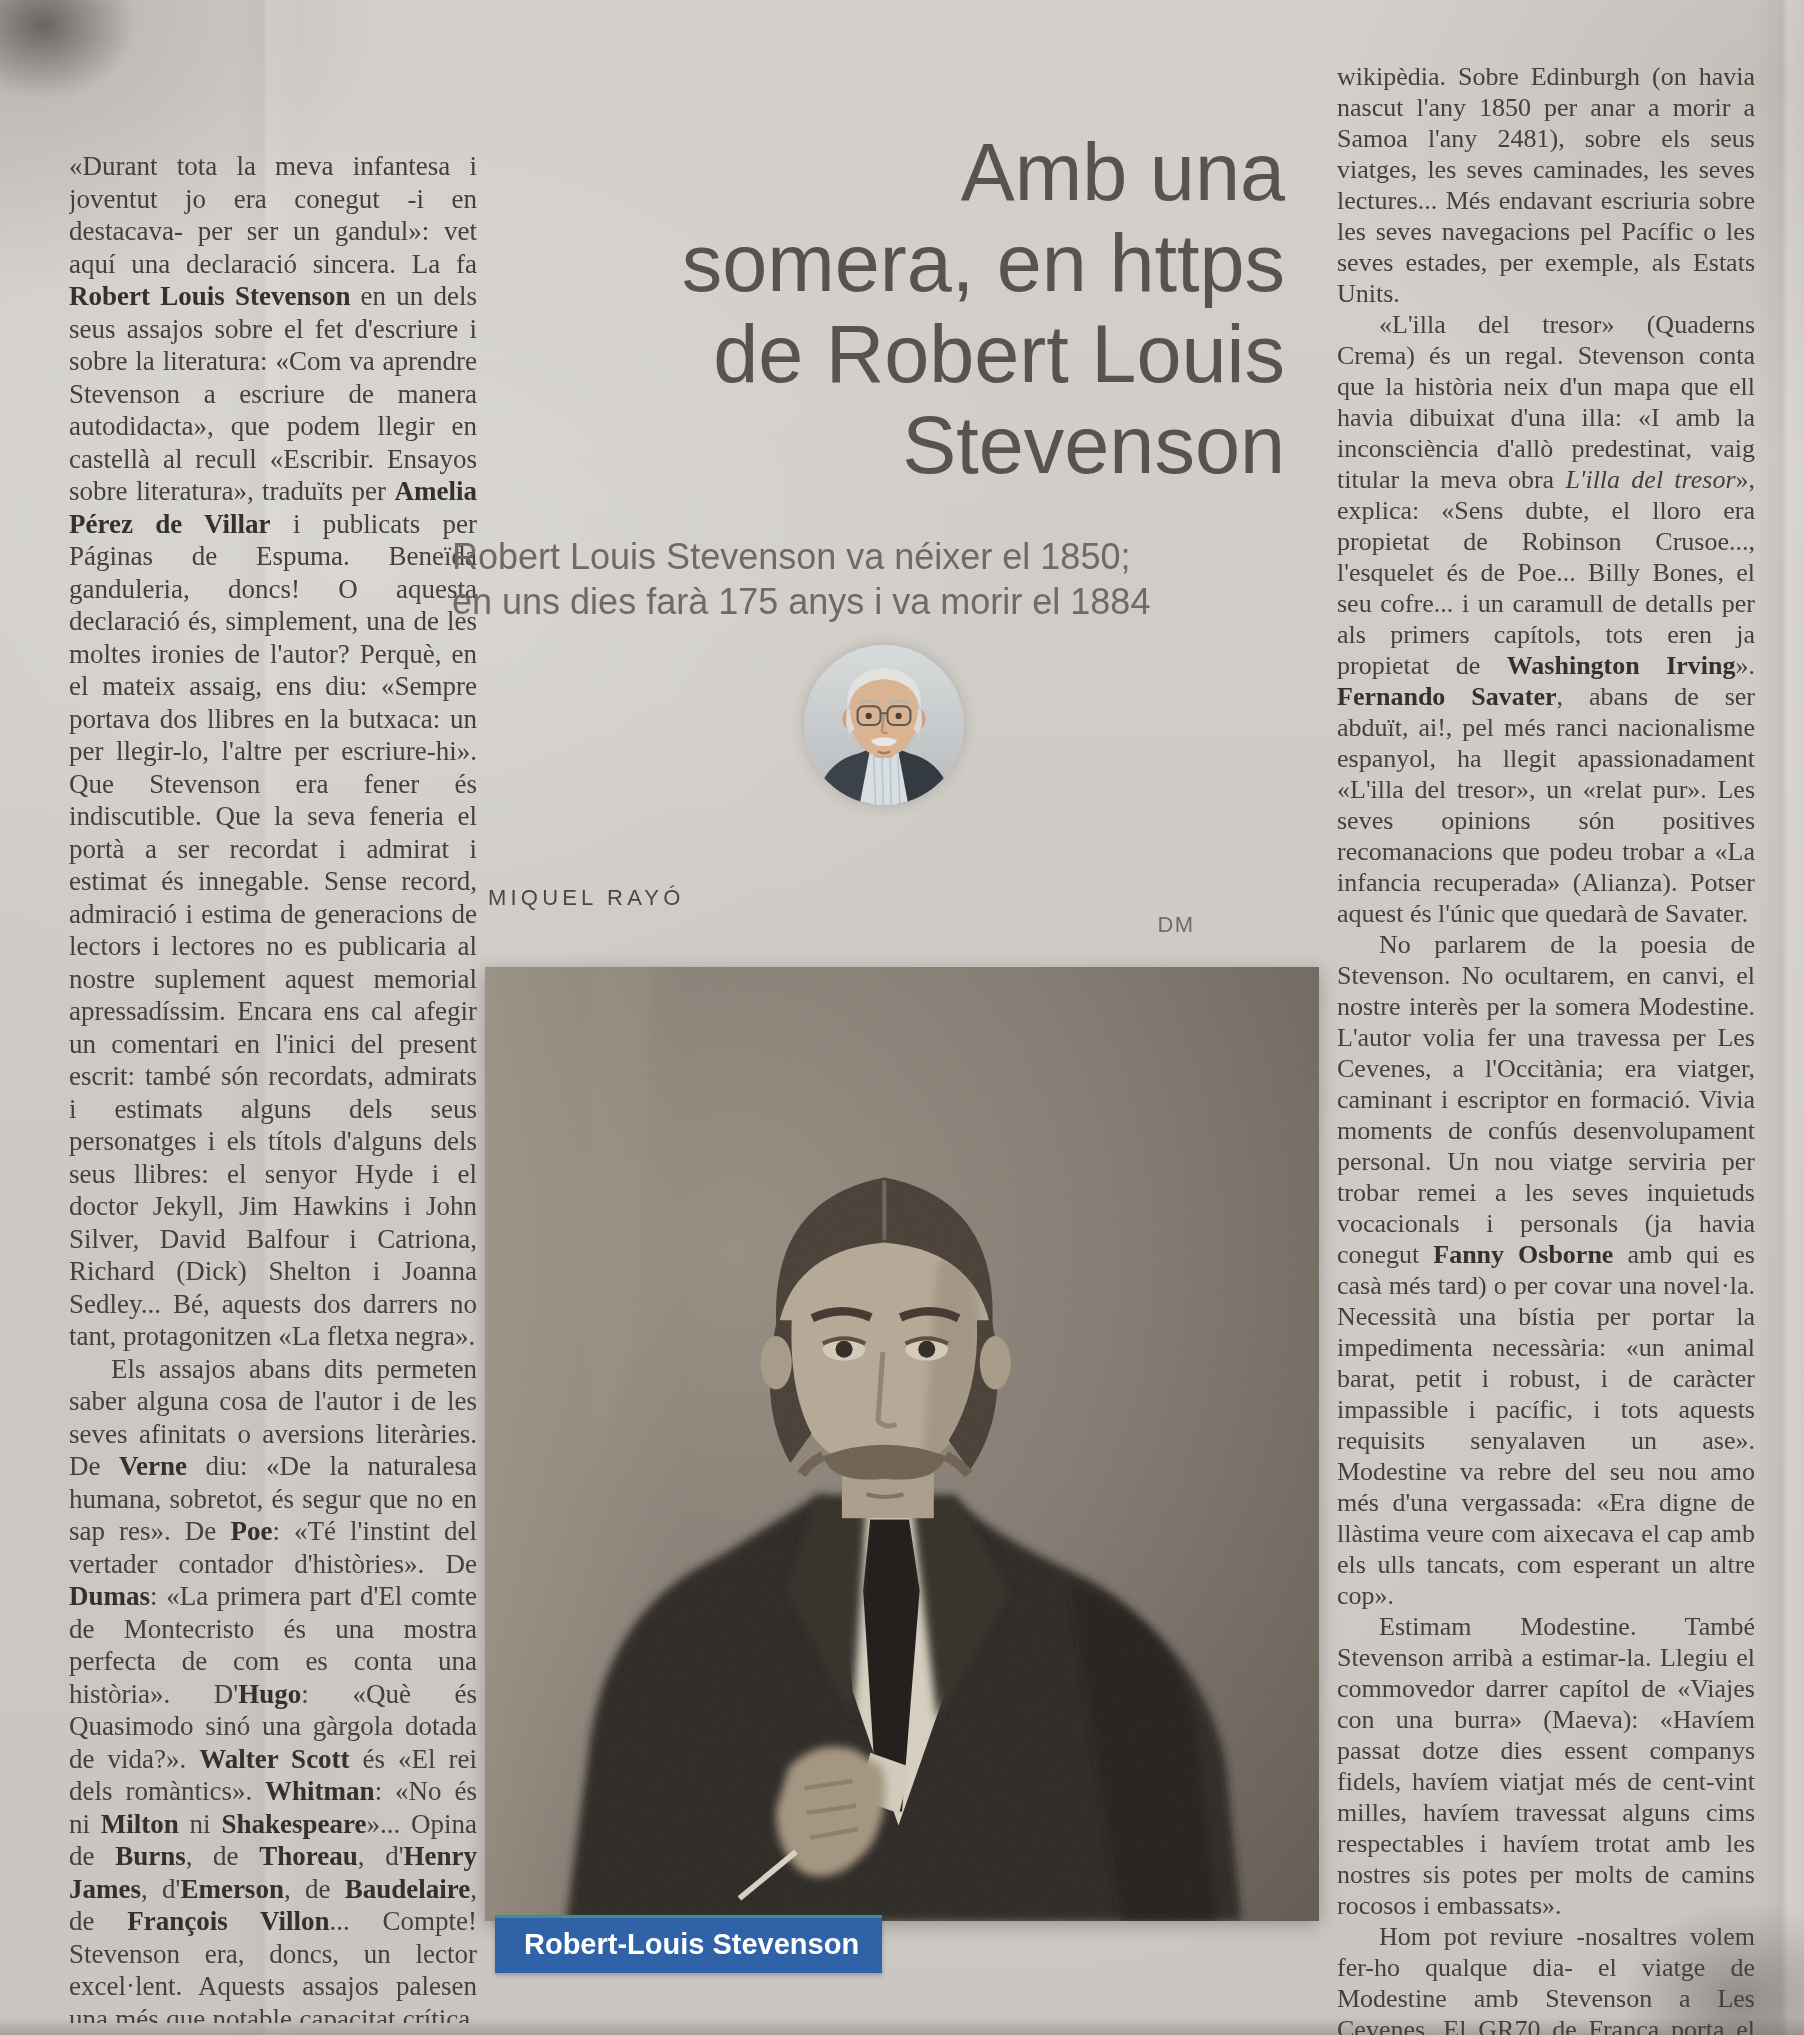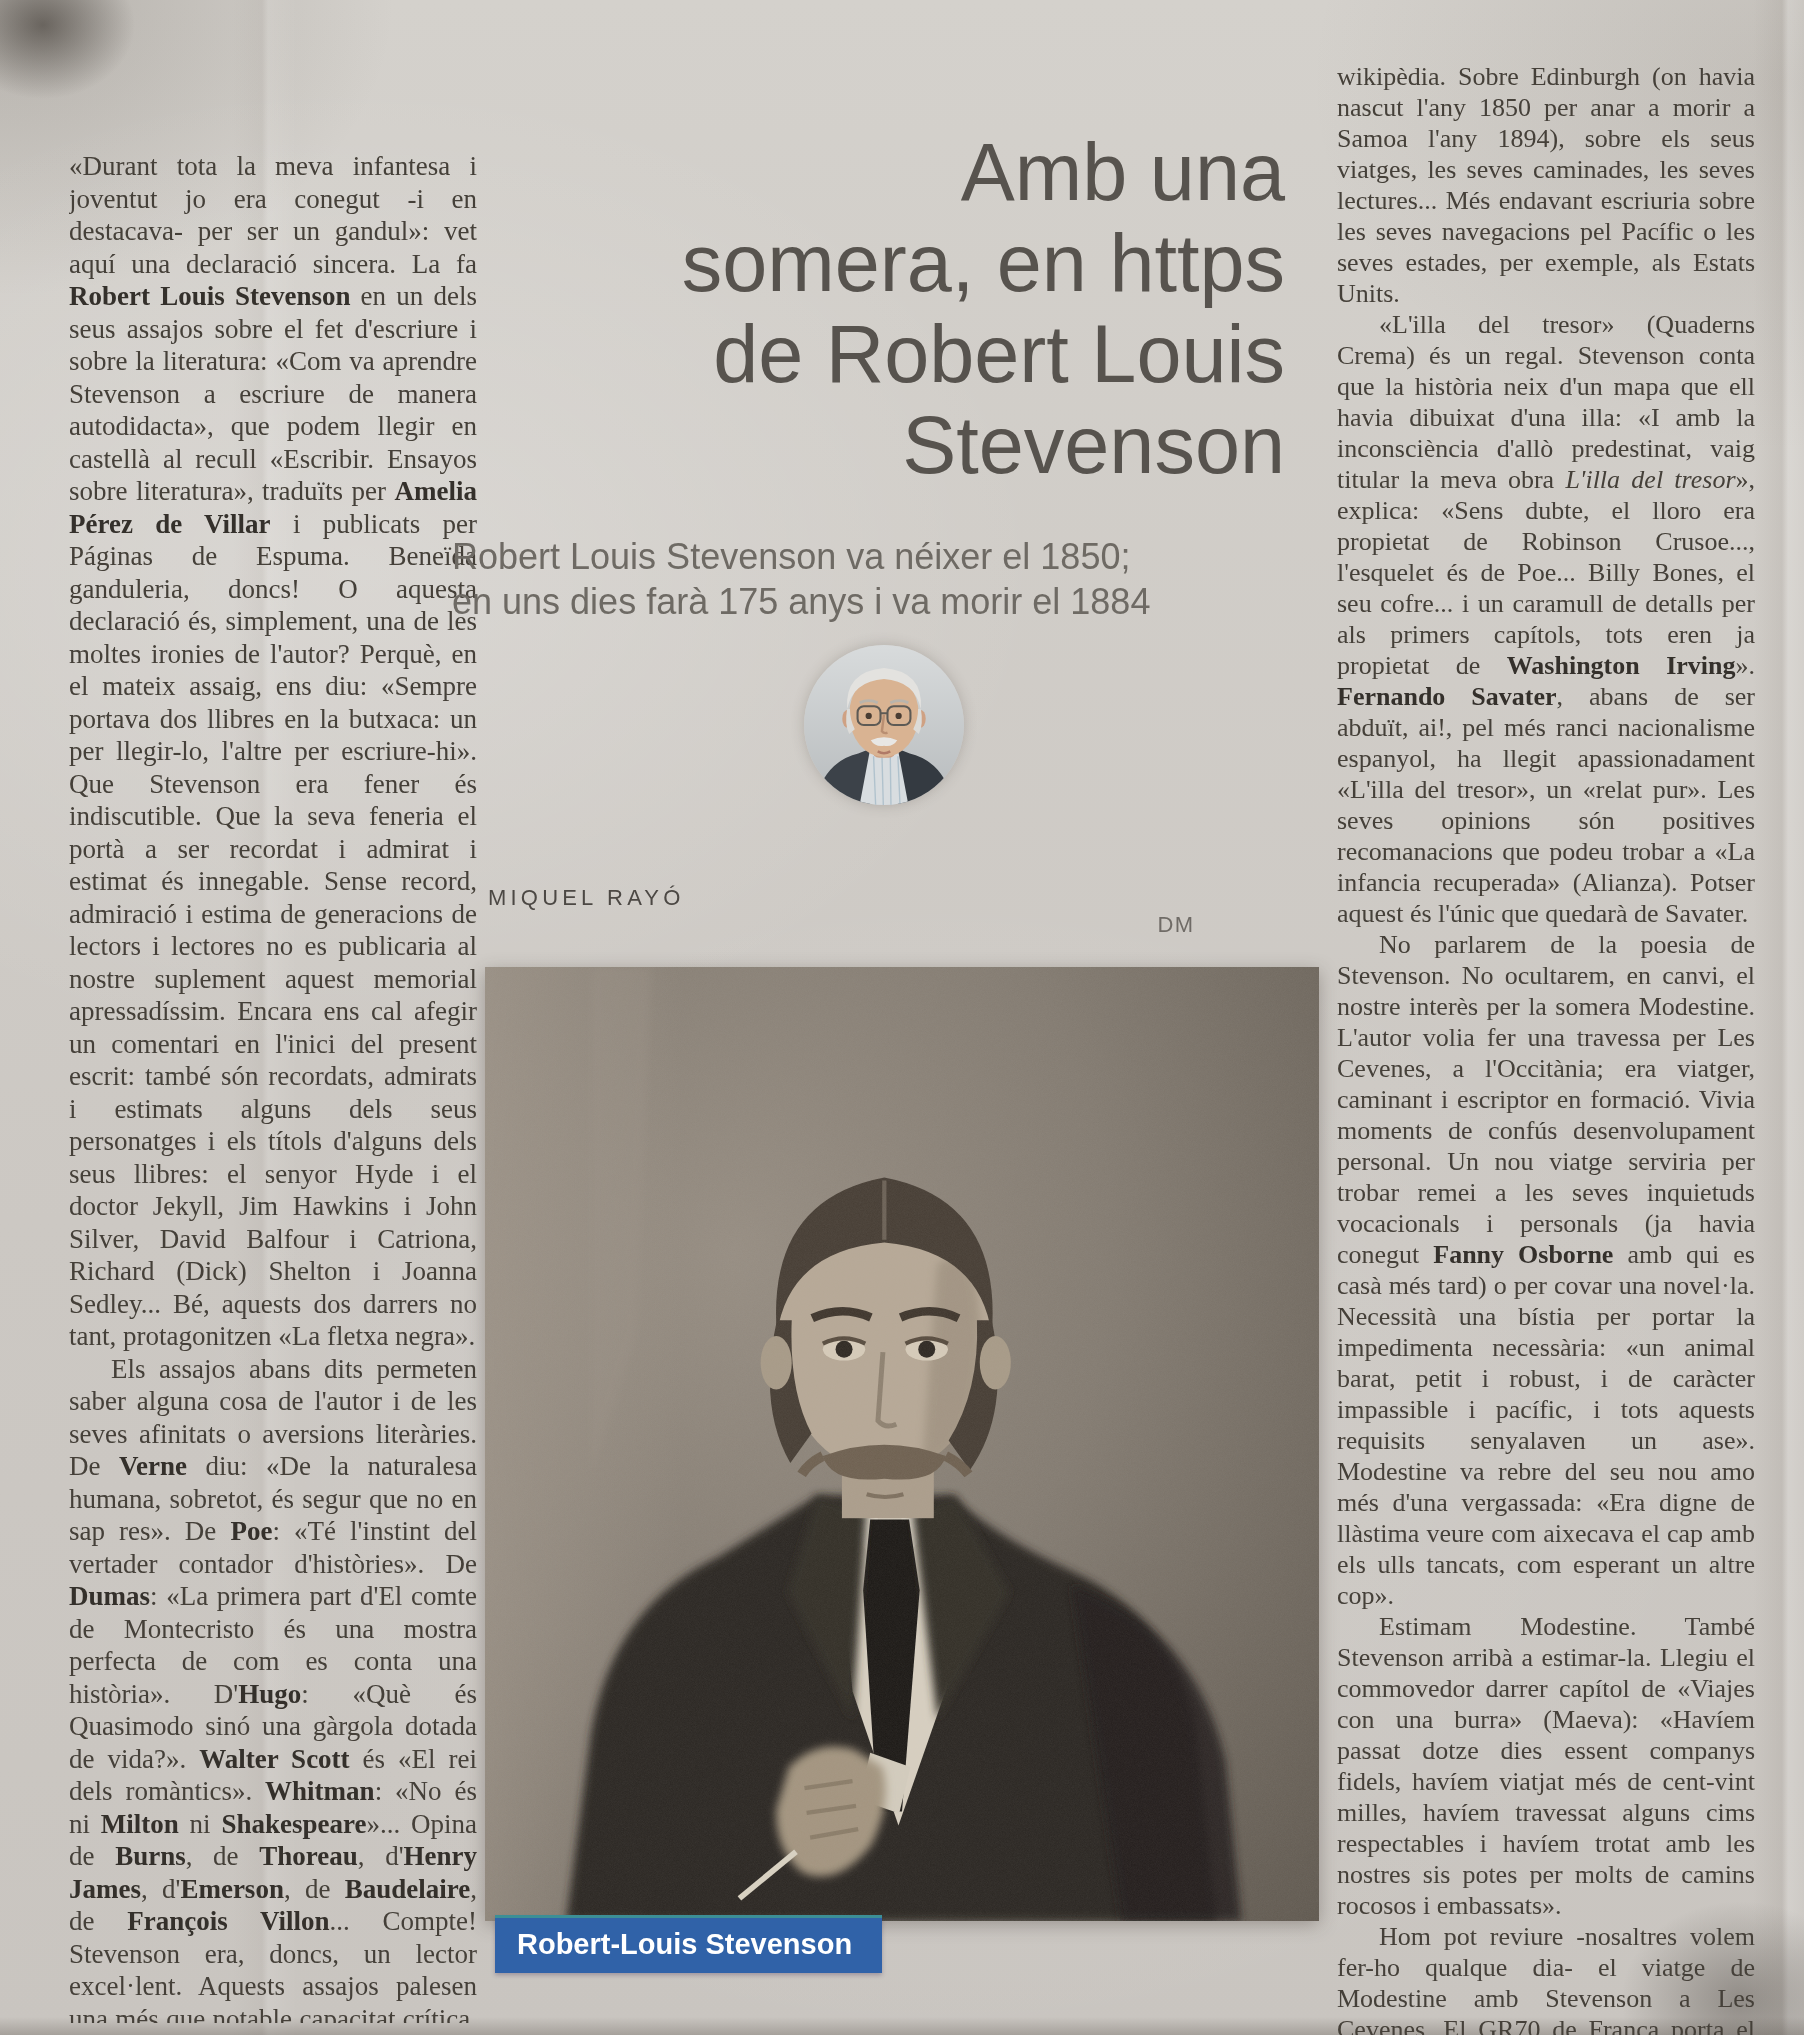--- a/index.html
+++ b/index.html
@@ -48,21 +48,21 @@
     font-family:"Liberation Sans", sans-serif; font-size:22px; letter-spacing:4.2px; color:#4c4844;}
   .credit{position:absolute; left:1102px; top:912px; width:148px; text-align:center;
     font-family:"Liberation Sans", sans-serif; font-size:22px; letter-spacing:1.4px; color:#6f6b66;}
 
   figure.photo{position:absolute; left:485px; top:967px; width:834px; height:954px; margin:0;
     box-shadow:0 4.2px 17px rgba(60,52,45,.35);}
   figure.photo svg{display:block; width:100%; height:100%;}
   .caption{position:absolute; left:495px; top:1915px; width:387px; height:58px; box-sizing:border-box;
     background:#3062a8; border-top:3.5px solid #3c8f96; color:#ffffff;
     font-family:"Liberation Sans", sans-serif; font-weight:700; font-size:29px; line-height:52px;
-    padding-left:22px; white-space:nowrap; overflow:hidden;
+    padding-left:29px; white-space:nowrap; overflow:hidden;
     box-shadow:0 2.8px 4.2px rgba(60,40,80,.30);}
 </style>
 </head>
 <body>
 
 <div class="page">
 
   <div class="crease-v crease-right"></div>
   <div class="crease-v crease-mid"></div>
   <div class="shadow-tl"></div>
@@ -192,21 +192,21 @@
       <path d="M452 1162 L520 1152 M455 1197 L525 1187 M460 1232 L528 1220" stroke="#8a7c68" stroke-width="6" fill="none"></path>
       <line x1="440" y1="1252" x2="360" y2="1318" stroke="#d9d2c2" stroke-width="8"></line>
 
       <rect width="1180" height="1350" filter="url(#grain)"></rect>
     </svg>
   </figure>
 
   <div class="caption">Robert-Louis Stevenson</div>
 
   <div class="col col-right">
-    <p class="para"><span>wikipèdia. Sobre Edinburgh (on havia nascut l'any 1850 per anar a morir a Samoa l'any 1894), sobre els seus viatges, les seves caminades, les seves lectures... Més endavant escriuria sobre les seves navegacions pel Pacífic o les seves estades, per exemple, als Estats Units.</span></p>
+    <p class="para"><span>wikipèdia. Sobre Edinburgh (on havia nascut l'any 1850 per anar a morir a Samoa l'any 2481), sobre els seus viatges, les seves caminades, les seves lectures... Més endavant escriuria sobre les seves navegacions pel Pacífic o les seves estades, per exemple, als Estats Units.</span></p>
     <p class="para ind"><span>«L'illa del tresor» (Quaderns Crema) és un regal. Stevenson conta que la història neix d'un mapa que ell havia dibuixat d'una illa: «I amb la inconsciència d'allò predestinat, vaig titular la meva obra </span><span class="i">L'illa del tresor</span><span>», explica: «Sens dubte, el lloro era propietat de Robinson Crusoe..., l'esquelet és de Poe... Billy Bones, el seu cofre... i un caramull de detalls per als primers capítols, tots eren ja propietat de </span><span class="b">Washington Irving</span><span>». </span><span class="b">Fernando Savater</span><span>, abans de ser abduït, ai!, pel més ranci nacionalisme espanyol, ha llegit apassionadament «L'illa del tresor», un «relat pur». Les seves opinions són positives recomanacions que podeu trobar a «La infancia recuperada» (Alianza). Potser aquest és l'únic que quedarà de Savater.</span></p>
     <p class="para ind"><span>No parlarem de la poesia de Stevenson. No ocultarem, en canvi, el nostre interès per la somera Modestine. L'autor volia fer una travessa per Les Cevenes, a l'Occitània; era viatger, caminant i escriptor en formació. Vivia moments de confús desenvolupament personal. Un nou viatge serviria per trobar remei a les seves inquietuds vocacionals i personals (ja havia conegut </span><span class="b">Fanny Osborne</span><span> amb qui es casà més tard) o per covar una novel·la. Necessità una bístia per portar la impedimenta necessària: «un animal barat, petit i robust, i de caràcter impassible i pacífic, i tots aquests requisits senyalaven un ase». Modestine va rebre del seu nou amo més d'una vergassada: «Era digne de llàstima veure com aixecava el cap amb els ulls tancats, com esperant un altre cop».</span></p>
     <p class="para ind"><span>Estimam Modestine. També Stevenson arribà a estimar-la. Llegiu el commovedor darrer capítol de «Viajes con una burra» (Maeva): «Havíem passat dotze dies essent companys fidels, havíem viatjat més de cent-vint milles, havíem travessat alguns cims respectables i havíem trotat amb les nostres sis potes per molts de camins rocosos i embassats».</span></p>
     <p class="para ind"><span>Hom pot reviure -nosaltres volem fer-ho qualque dia- el viatge de Modestine amb Stevenson a Les Cevenes. El GR70 de França porta el nom de Chemin de Stevenson, i reprodueix l'itinerari (https://www.chemin-stevenson.org). El podeu caminar amb un ase llogat -d'això ens n'afluixarem. Hi ha una pel·lícula: «Antoinette dans les Cévennes» (2020, en castellà «Vacaciones contigo... y tu mujer»), comèdia romàntica intranscendent. Molt millor, el clàssic «L'illa del tresor» (1934) de </span></p>
   </div>
 
 </div>
 
 
 </body></html>

